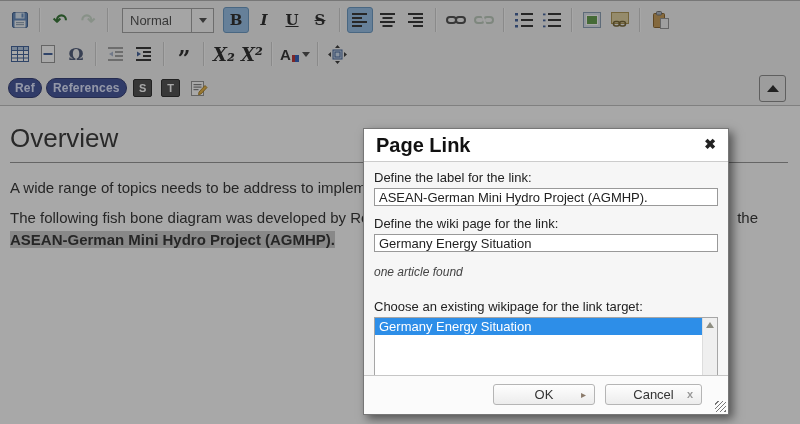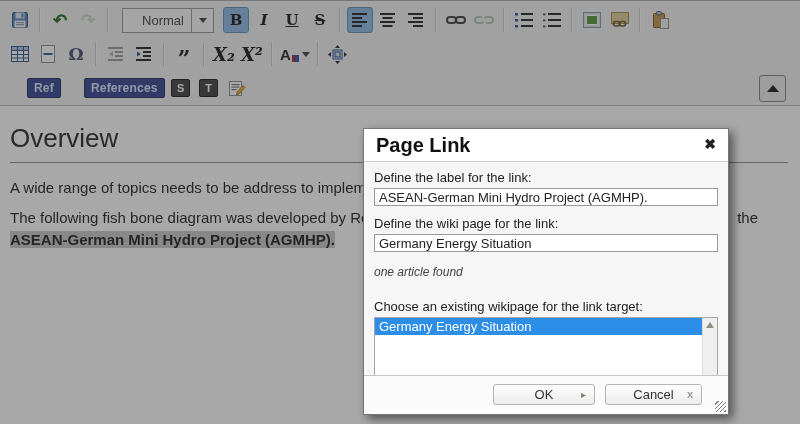--- a/index.html
+++ b/index.html
@@ -18,31 +18,31 @@
   .tb-btn.disabled{opacity:.42;}
   .sep{width:1px;height:24px;background:#d2d2d2;border-right:1px solid #fdfdfd;margin:0 5px;}
   .glyph{font-family:"DejaVu Serif",serif;font-size:15px;font-weight:bold;color:#333;line-height:1;}
   .glyph.it{font-style:italic;font-weight:bold;}
   .glyph.un{text-decoration:underline;}
   .glyph.st{text-decoration:line-through;}
   .arrow-glyph{font-size:17px;font-weight:bold;line-height:1;}
   .undo-c{color:#3c7a3c;} .redo-c{color:#9dbf9d;}
   .dropdown{display:flex;align-items:center;height:25px;border:1px solid #a6a6a6;background:#fbfbfb;
             margin:0 8px;box-sizing:border-box;}
-  .dropdown .val{width:54px;padding:0 7px;font-size:13px;color:#555;text-align:right;}
+  .dropdown .val{width:54px;padding:0 7px;font-size:13px;color:#555;}
   .dropdown .arr{width:21px;height:100%;border-left:1px solid #a6a6a6;display:flex;
                  align-items:center;justify-content:center;}
   .tri{width:0;height:0;display:inline-block;}
   .tri-down{border-left:4px solid transparent;border-right:4px solid transparent;border-top:5px solid #555;}
   .tri-up-big{border-left:6px solid transparent;border-right:6px solid transparent;border-bottom:7px solid #333;}
   .omega{font-size:17px;font-weight:bold;color:#55617e;line-height:1;font-family:"DejaVu Serif",serif;}
   .quote{font-family:"DejaVu Serif",serif;font-size:22px;font-weight:bold;color:#333;line-height:10px;margin-top:8px;}
   .subsup{font-family:"DejaVu Serif",serif;font-size:18px;font-weight:bold;font-style:italic;color:#333;}
   .badge-ref{background:#4a5a9e;border:1px solid #39437a;color:#dfe6ff;font-weight:bold;font-size:12px;
-             padding:2px 6px;border-radius:2px;letter-spacing:.2px;margin-left:19px;}
+             padding:2px 6px;border-radius:10px;letter-spacing:.2px;}
   .badge-dark{background:#555;border:1px solid #333;color:#fff;font-weight:bold;font-size:11px;
               padding:2px 5px;border-radius:2px;}
   .color-a{font-size:15px;font-weight:bold;color:#3a3a3a;line-height:1;}
   .chips{display:inline-block;width:7px;height:7px;margin:8px 3px 0 1px;
          background:linear-gradient(90deg,#c03a3a 50%,#3a66c0 50%);}
   .collapse-btn{margin-left:auto;margin-right:8px;width:25px;height:25px;border:1px solid #909090;
                 border-radius:3px;display:flex;align-items:center;justify-content:center;background:#efefef;}
 
   
   .doc{position:absolute;top:106px;left:0;right:0;bottom:0;background:#fff;padding-left:10px;

